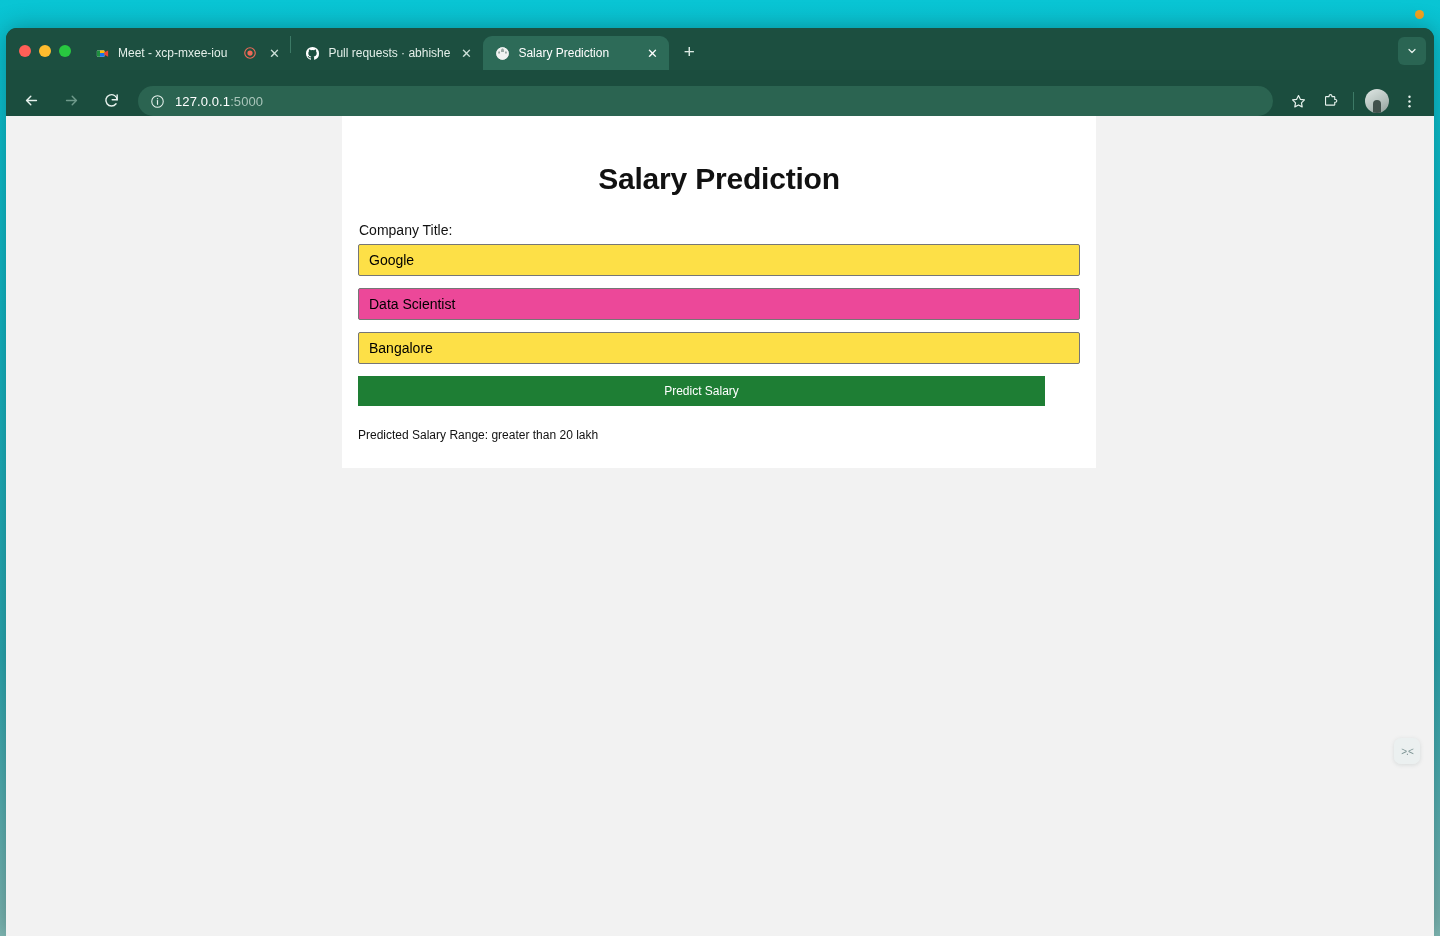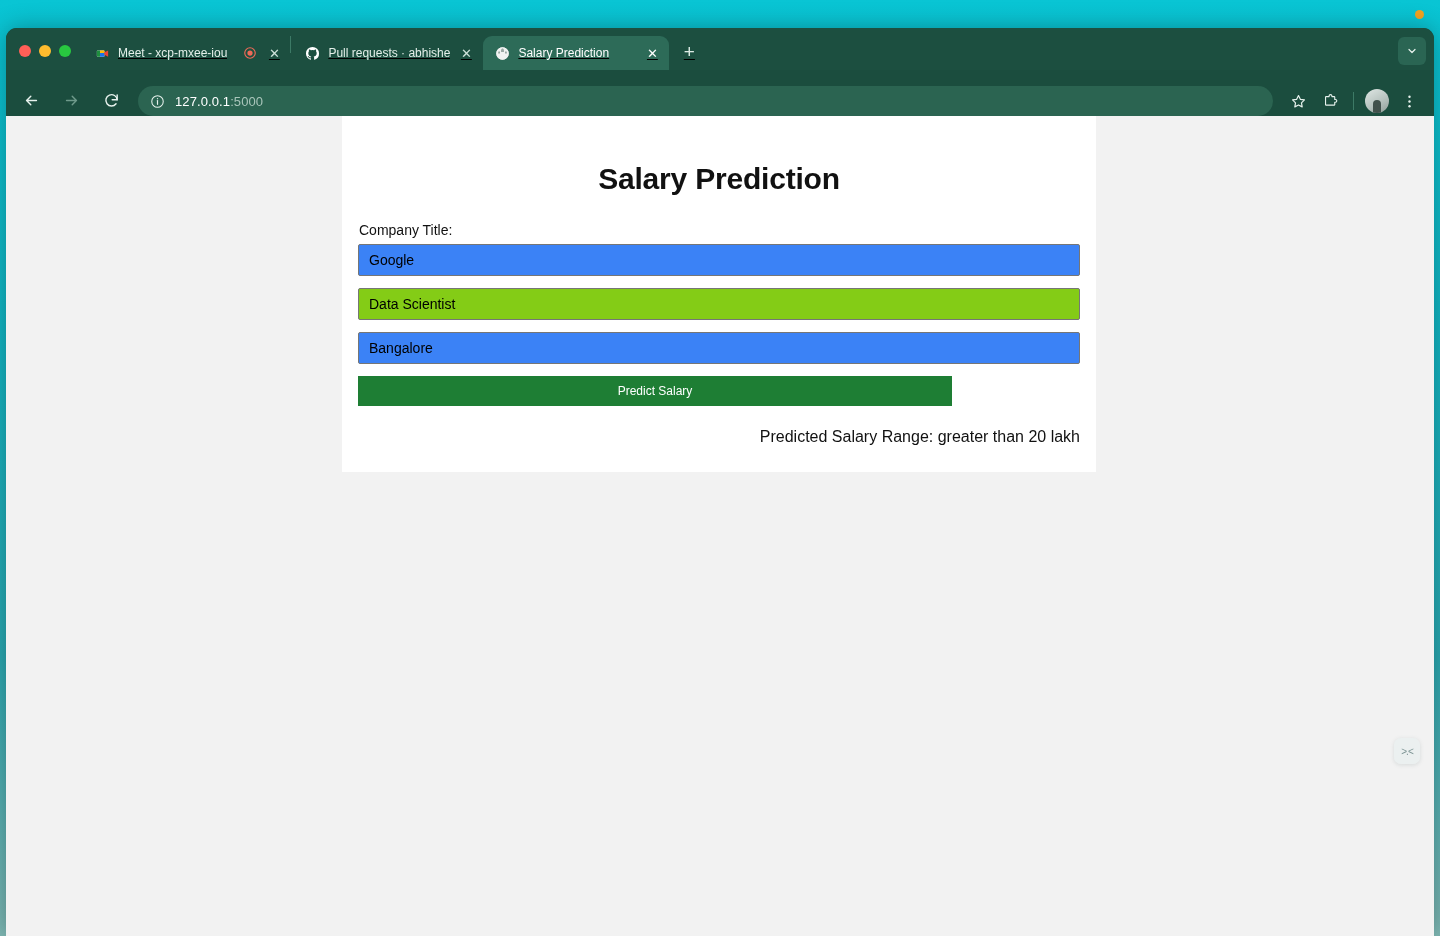--- a/index.html
+++ b/index.html
@@ -35,21 +35,20 @@
   }
 
   
   #tab-strip {
     height: 42px;
     background: #1c4f40;
     display: flex;
     align-items: flex-end;
     padding: 0 4px 0 0;
     position: relative;
-    text-decoration: underline;
   }
   #traffic-lights {
     display: flex;
     align-items: center;
     gap: 8px;
     padding: 0 12px 13px 13px;
   }
   .light { width: 12px; height: 12px; border-radius: 50%; }
   .light.red    { background: #ff5f57; }
   .light.yellow { background: #febc2e; }
@@ -215,44 +214,44 @@
   .field-input {
     display: block;
     width: 722px;
     height: 32px;
     border: 1px solid #767676;
     border-radius: 2px;
     padding: 0 10px;
     font-size: 14px;
     font-family: "Liberation Sans", sans-serif;
     color: #000000;
-    background: #84cc16;
+    background: #ec4899;
     margin-bottom: 12px;
     outline: none;
   }
   .field-input.autofilled {
-    background: #3b82f6;
+    background: #fde047;
   }
 
   #predict-button {
     display: block;
-    width: 594px;
+    width: 687px;
     height: 30px;
     background: #1e7e34;
     border: none;
     color: #ffffff;
     font-size: 12px;
     font-family: "Liberation Sans", sans-serif;
     margin: 9px 0 0 0;
     cursor: pointer;
   }
 
   #prediction-result {
-    text-align: right;
-    font-size: 16px;
+    text-align: left;
+    font-size: 12px;
     color: #111111;
     margin: 22px 0 8px 0;
   }
 
   
   #floating-widget {
     position: absolute;
     right: 14px;
     bottom: 172px;
     width: 26px; height: 26px;

